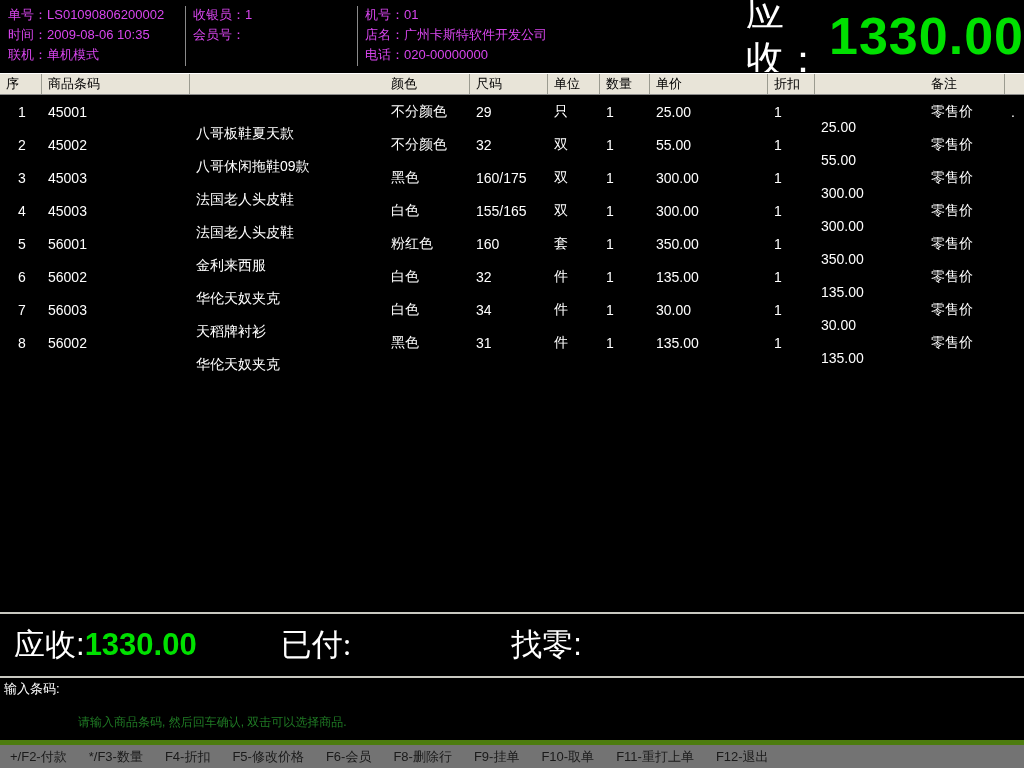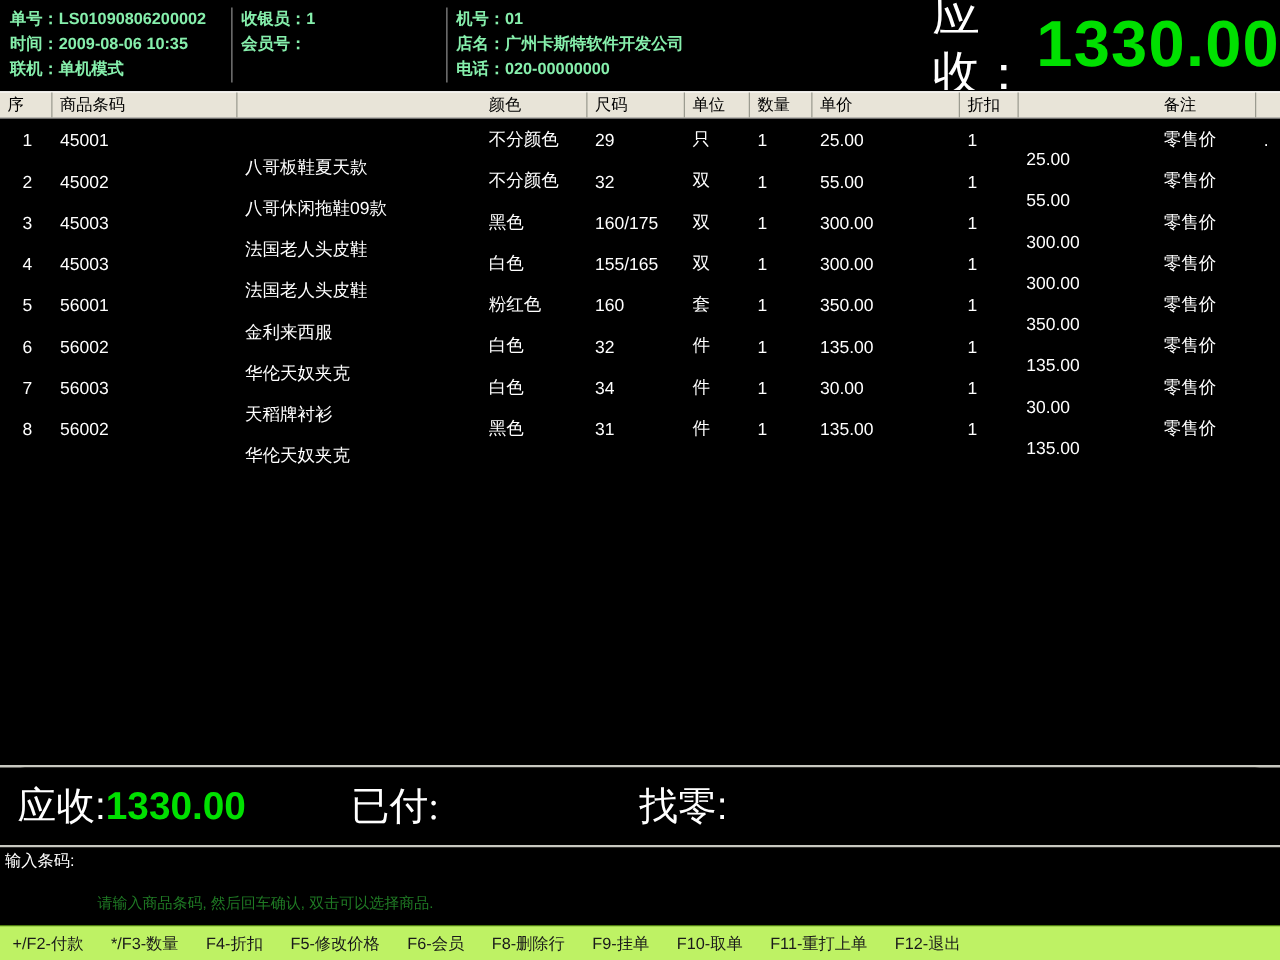--- a/index.html
+++ b/index.html
@@ -23,23 +23,22 @@
     left: 0; top: 0; width: 1024px; height: 72px;
     background: #000;
     display: flex;
     align-items: stretch;
   }
   .hdr-panel {
     position: relative;
     padding: 5px 0 16px 8px;
     font-size: 13px;
     line-height: 20px;
-    color: #86efac;
-    white-space: nowrap;
-    font-weight: bold;
+    color: #d946ef;
+    white-space: nowrap;
   }
   .hdr-panel .sep-line {
     position: absolute;
     left: 0; top: 6px; bottom: 6px;
     width: 1px;
     background: #8a8a8a;
   }
   .hdr-panel-1 { width: 185px; }
   .hdr-panel-2 { width: 172px; }
   .hdr-panel-3 { width: 385px; }
@@ -134,21 +133,20 @@
   .sum-sep-top {
     position: absolute; left: 0; top: 612px;
     width: 1024px; height: 2px; background: #c8c8c0;
   }
   .summary {
     position: absolute;
     left: 0; top: 614px; width: 1024px; height: 62px;
     background: #000;
     display: flex;
     align-items: center;
-    border-radius: 20px;
   }
   .sum-sep-bot {
     position: absolute; left: 0; top: 676px;
     width: 1024px; height: 2px; background: #c8c8c0;
   }
   .sum-item { display: flex; align-items: baseline; white-space: nowrap; }
   .sum-label { font-size: 31px; color: #ffffff; }
   .sum-value { font-size: 31px; color: #00e000; font-weight: bold; }
   .sum-1 { margin-left: 14px; }
   .sum-2 { margin-left: 84px; font-family: Liberation Serif, serif; }
@@ -179,22 +177,22 @@
     position: absolute; left: 78px; top: 36px;
     font-size: 12px;
     color: #1f7a24;
     white-space: nowrap;
   }
 
   
   .fnbar {
     position: absolute;
     left: 0; top: 740px; width: 1024px; height: 28px;
-    background: #bef264;
-    border-top: 1px solid #4d7c0f;
+    background: #737373;
+    border-top: 5px solid #4d7c0f;
     display: flex;
     align-items: center;
     color: #1a1a1a;
     font-size: 13px;
     padding-left: 10px;
   }
   .fnkey {
     white-space: nowrap;
     margin-right: 22px;
   }

